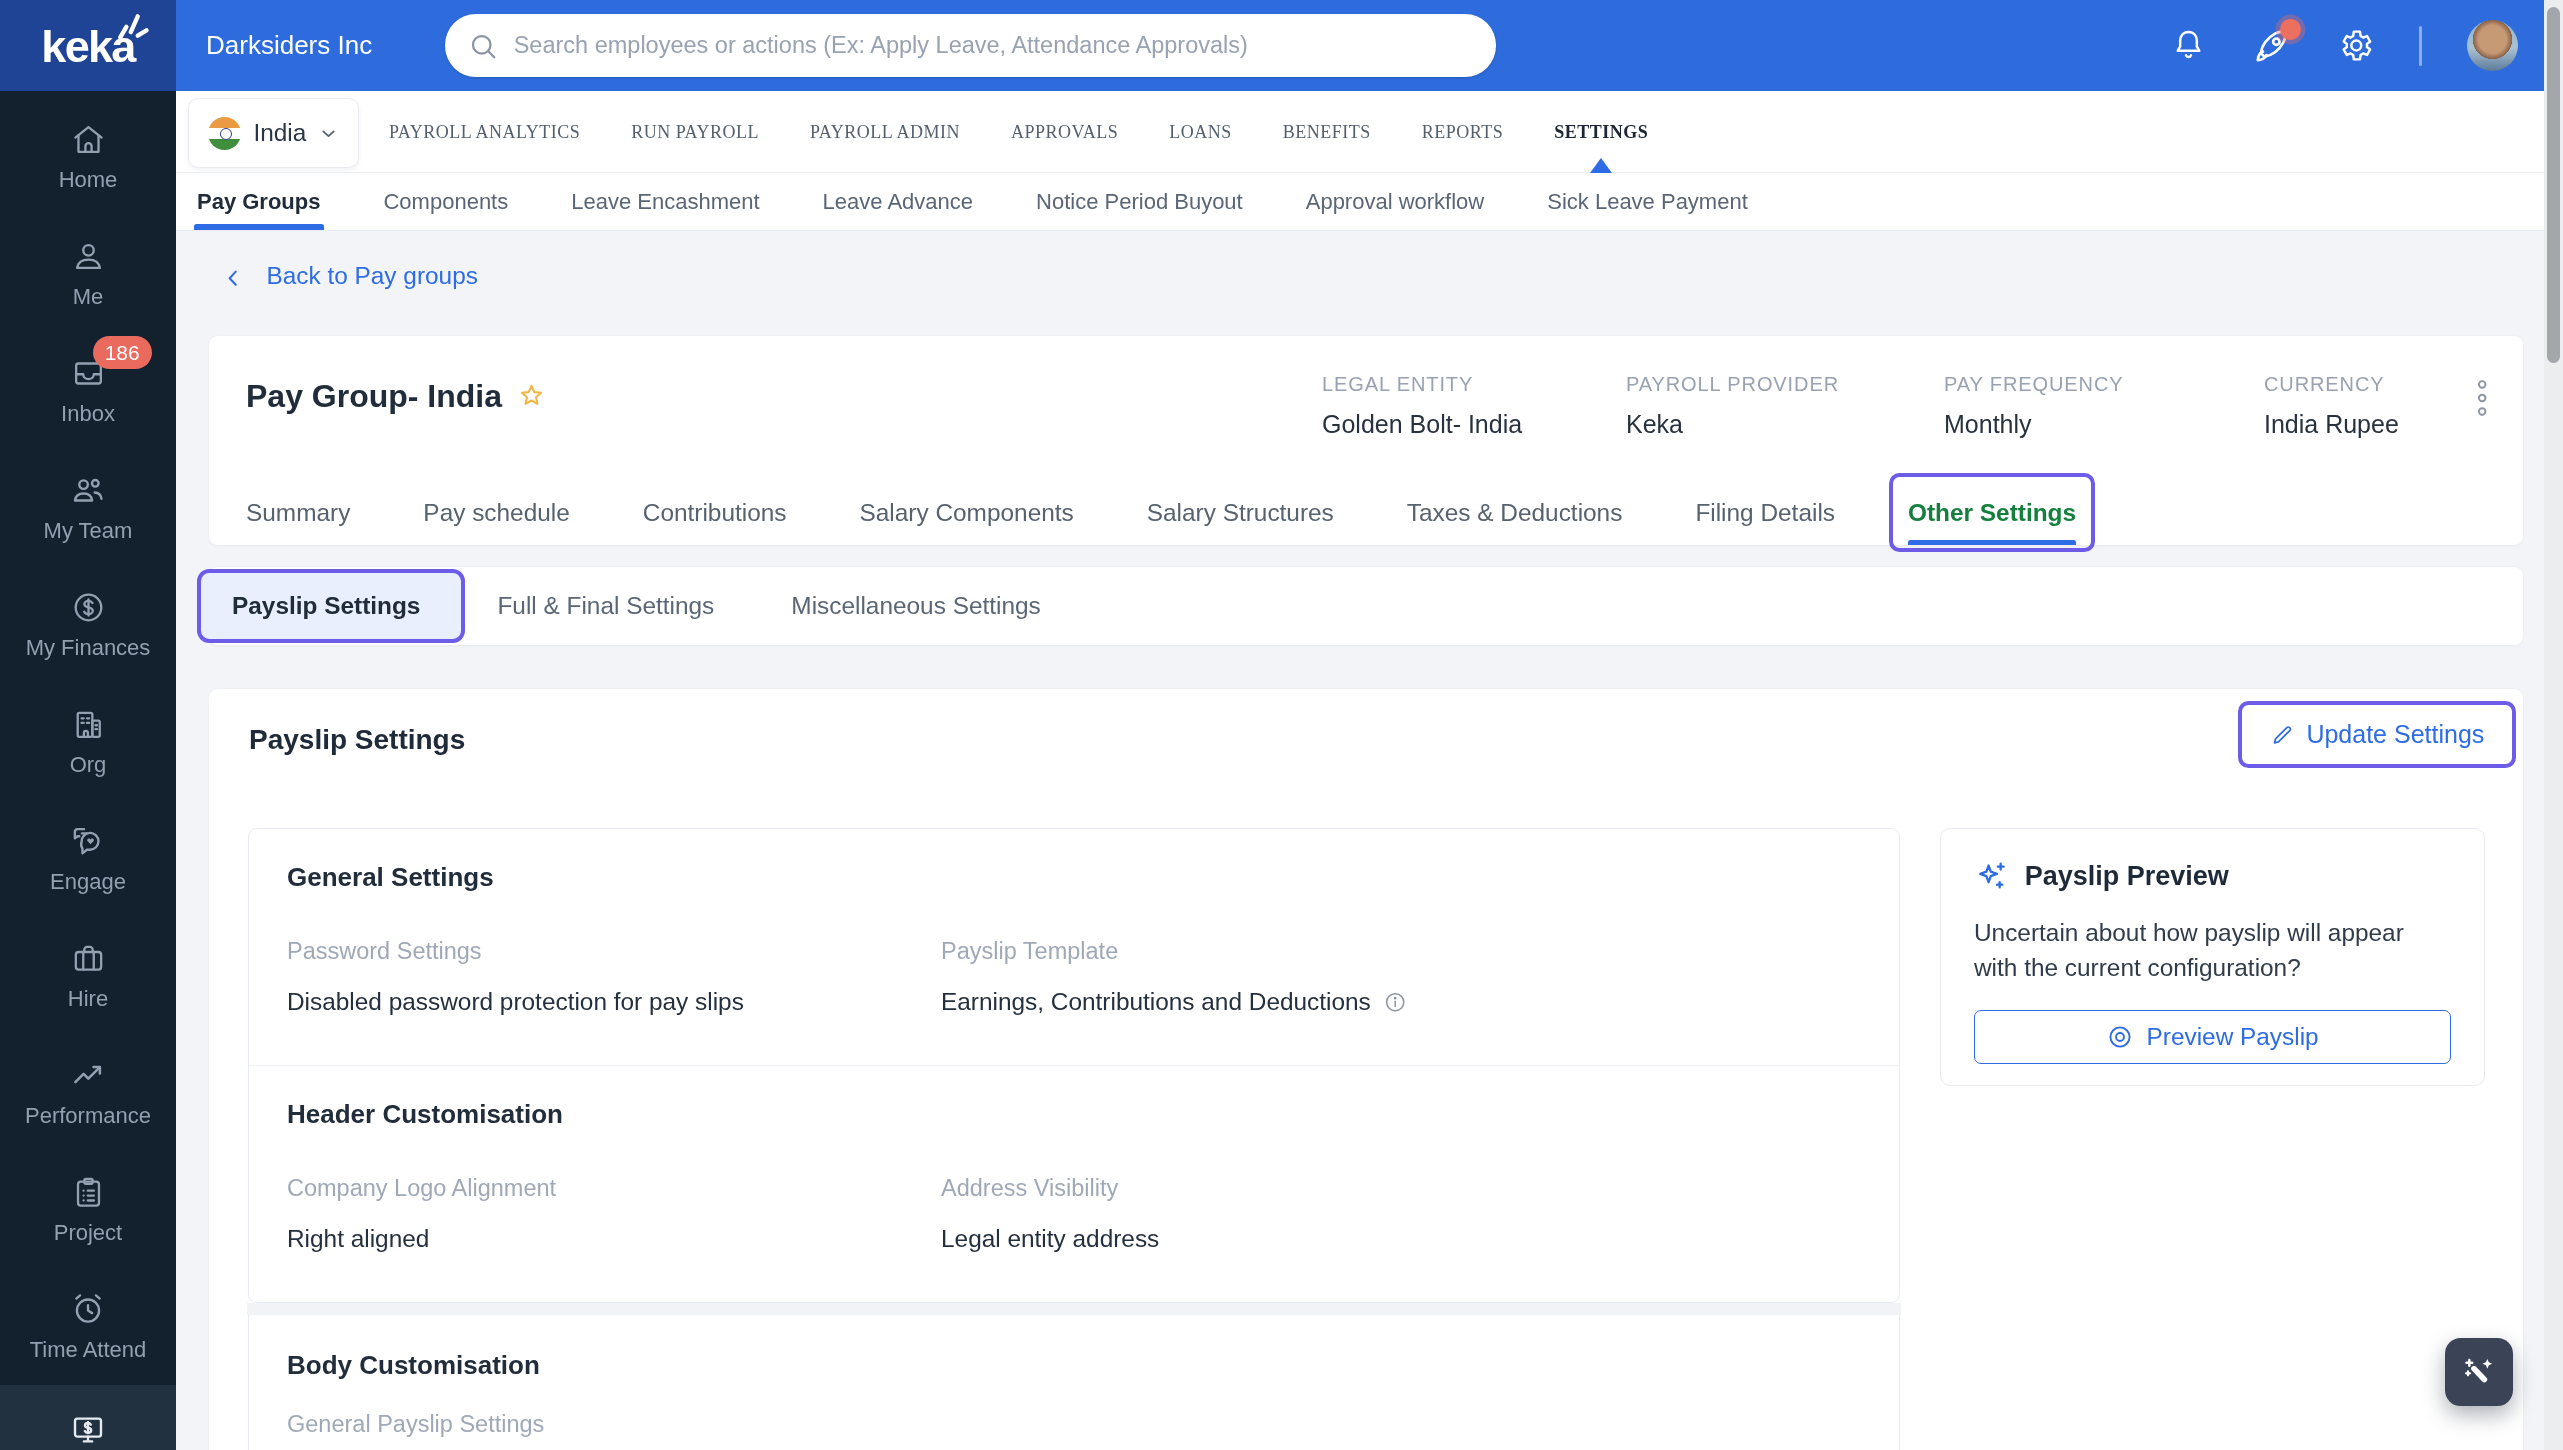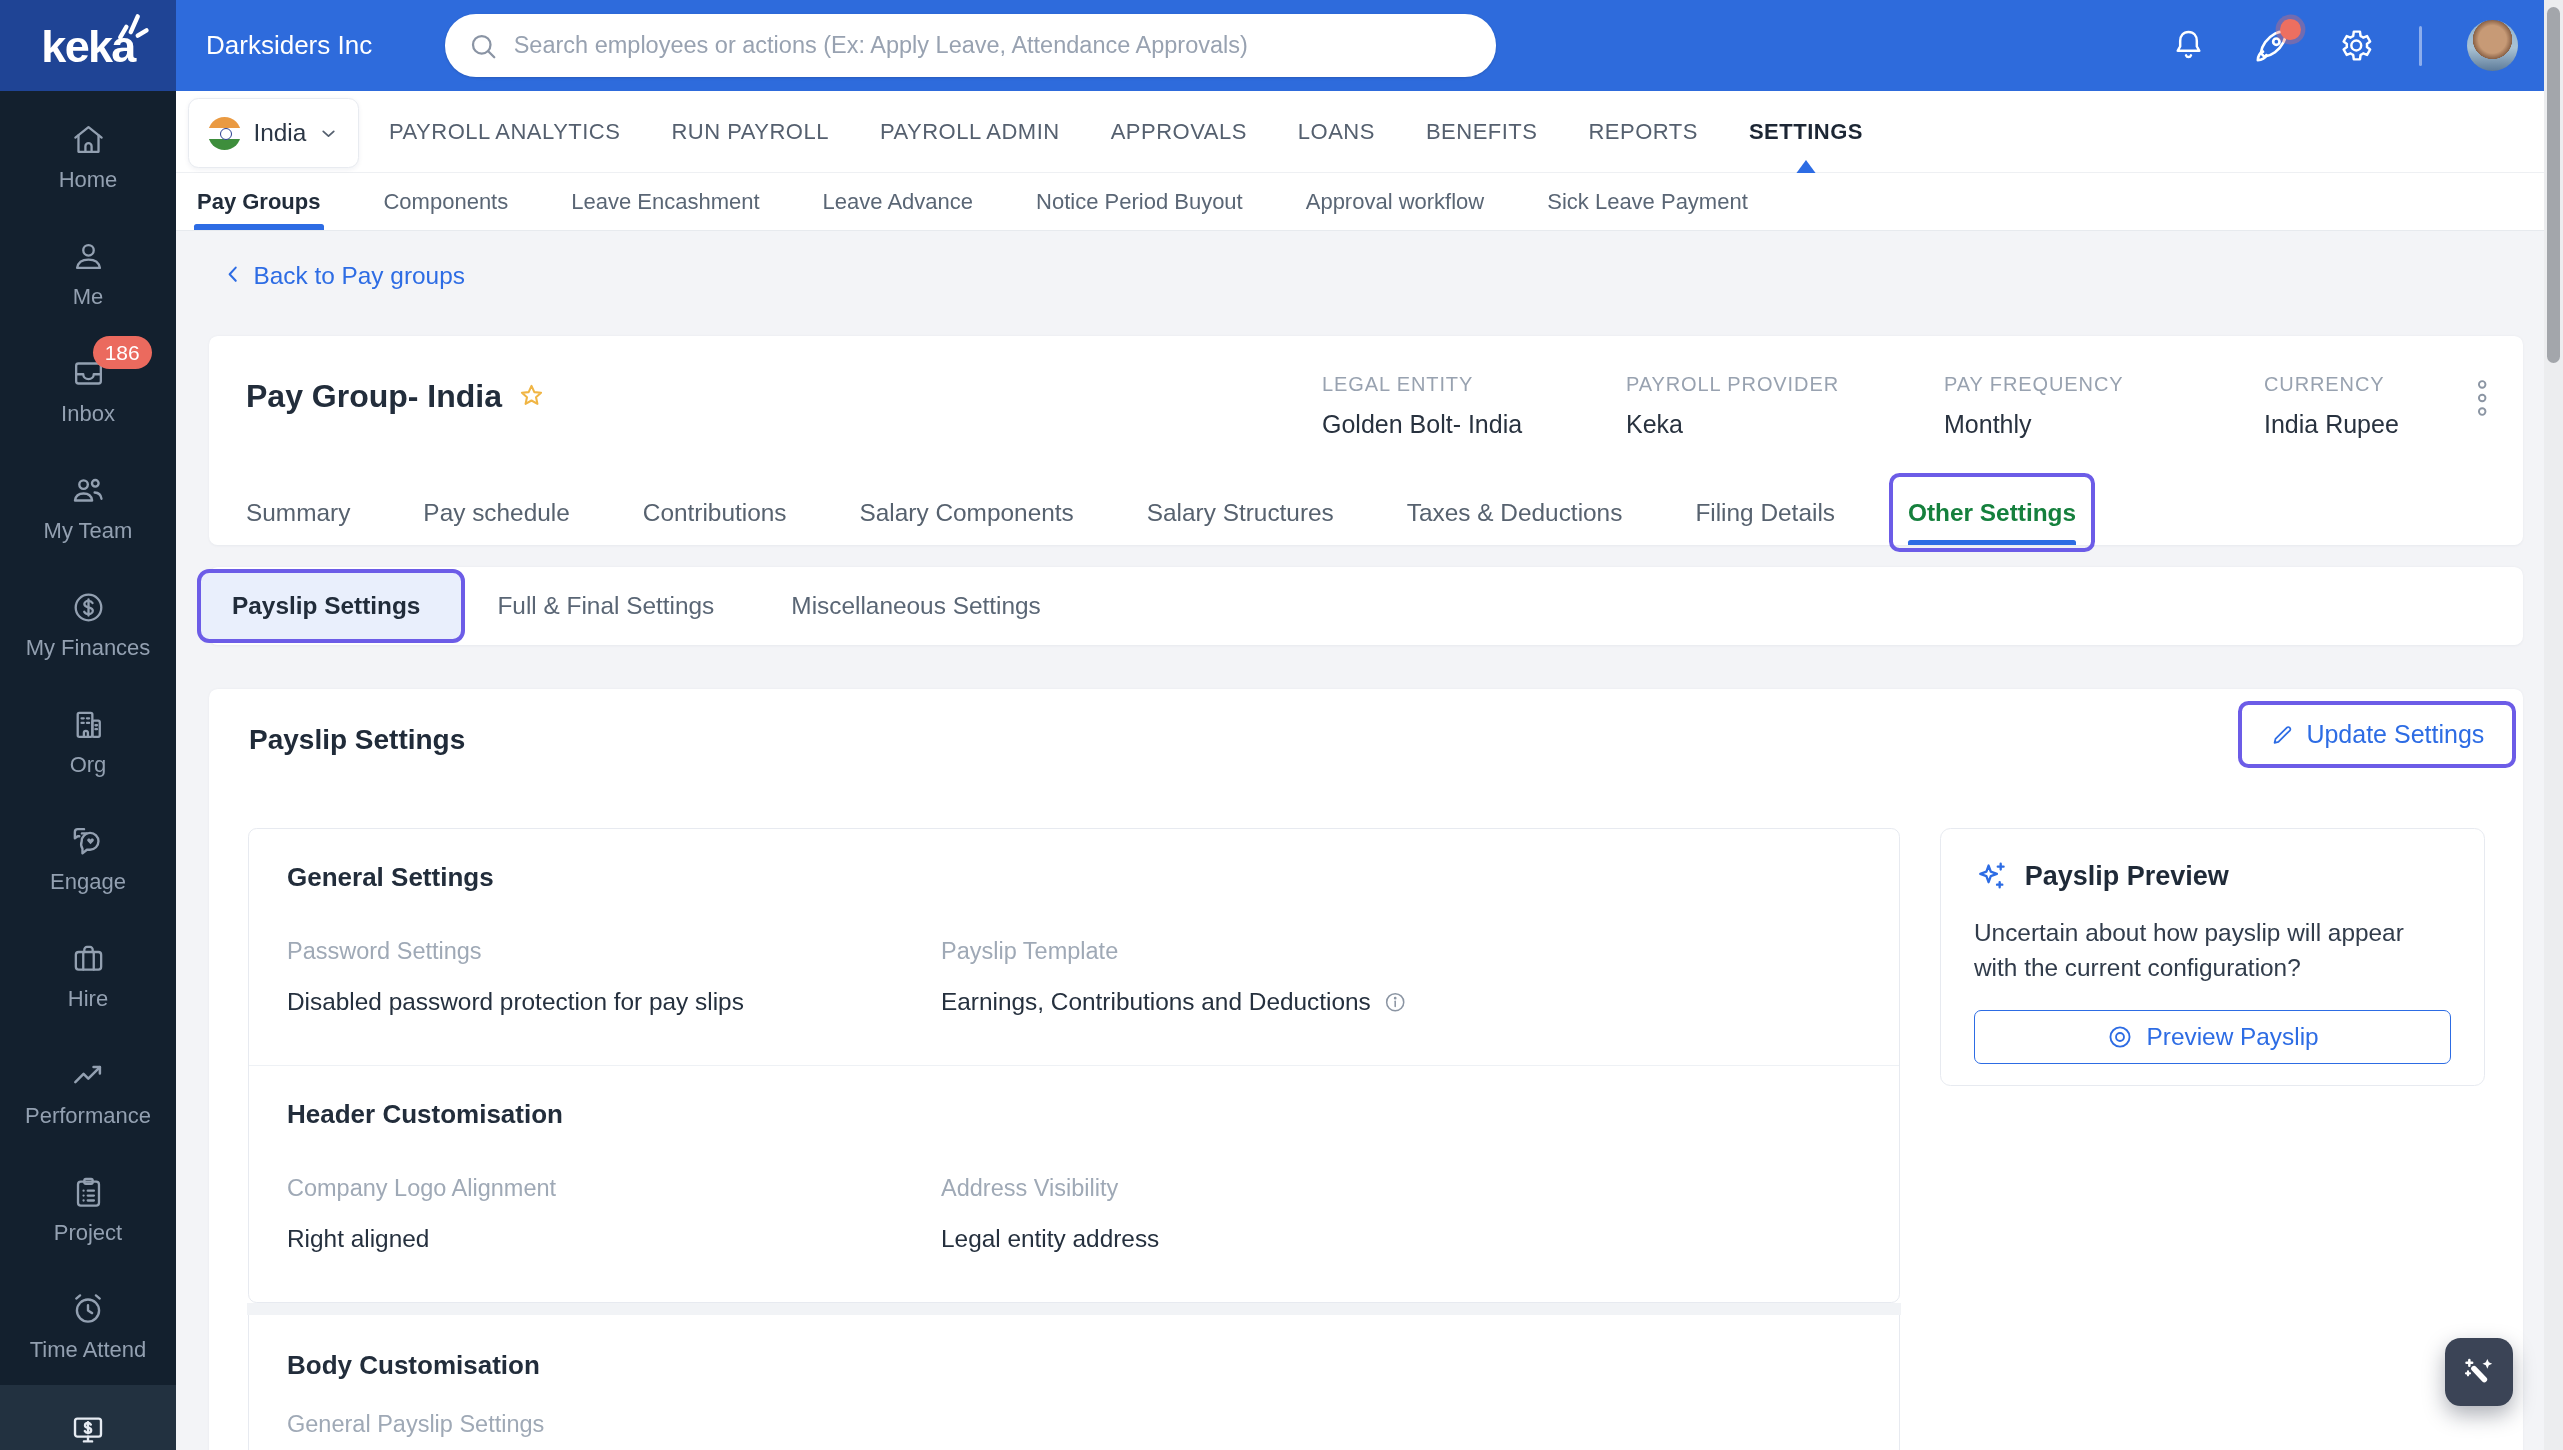--- a/index.html
+++ b/index.html
@@ -33,33 +33,33 @@
   .sb-badge { position:absolute; top:-19px; left:23px; background:#eb6a5e; color:#fff; font-size:21px; line-height:1; padding:6.1px 12.2px; border-radius:19px; }
   .sb-item.active { background:#223140; height:153px; justify-content:flex-start; padding-top:26px; }
 
   
   .nav-row { position:absolute; left:176px; top:91px; width:2387px; height:82px; background:#fff; border-bottom:0.9px solid #eef0f3; }
   .region-selector { position:absolute; left:12.2px; top:7px; height:70px; padding:0 19px; background:#fff; border:0.9px solid #e8ebf0; border-radius:10.5px; box-shadow:0 1.7px 5.2px rgba(20,40,80,.06); display:flex; align-items:center; gap:12.2px; cursor:pointer; }
   .flag { width:33px; height:33px; border-radius:50%; background:linear-gradient(180deg,#ea9a42 0 34%, #ffffff 34% 66%, #3e8e3c 66% 100%); position:relative; }
   .flag::after { content:""; position:absolute; left:50%; top:50%; width:10.5px; height:10.5px; margin:-5.2px 0 0 -5.2px; border:1.7px solid #2a3f8f; border-radius:50%; background:#fff; }
   .region-label { font-size:24.4px; color:#2b3645; font-weight:500; }
   .nav-items { position:absolute; left:213px; top:0; height:82px; display:flex; align-items:center; gap:51px; }
-  .nav-item { font-size:22px; letter-spacing:0.5px; color:#55606f; cursor:pointer; white-space:nowrap; }
+  .nav-item { font-size:18px; letter-spacing:0.5px; color:#55606f; cursor:pointer; white-space:nowrap;font-family:Liberation Serif, serif; }
   .nav-item.active { color:#1c2634; font-weight:700; position:relative; }
   .nav-caret { position:absolute; left:50%; bottom:-30px; margin-left:-11.3px; width:0; height:0; border-left:11.3px solid transparent; border-right:11.3px solid transparent; border-bottom:15px solid #2d6ce4; }
 
   
   .subnav-row { position:absolute; left:176px; top:173px; width:2387px; height:58px; background:#fff; border-bottom:0.9px solid #e7eaee; display:flex; align-items:center; padding-left:21px; gap:63px; }
   .subnav-item { font-size:22px; color:#5a6675; height:100%; display:flex; align-items:center; cursor:pointer; position:relative; white-space:nowrap; }
   .subnav-item.active { color:#212c3a; font-weight:600; }
   .subnav-item.active::after { content:""; position:absolute; left:-3.5px; right:-3.5px; bottom:0; height:6.1px; background:#2d6ce4; border-radius:2.6px 2.6px 0 0; }
 
   
   .content { position:absolute; left:176px; top:231px; width:2387px; height:1220px; background:#f3f4f7; overflow:hidden; }
-  .back-row { position:absolute; left:45px; top:31px; display:flex; align-items:flex-start; gap:8px; cursor:pointer; }
+  .back-row { position:absolute; left:45px; top:31px; display:flex; align-items:flex-end; gap:21px; cursor:pointer; }
   .back-link { font-size:24.4px; color:#2d6ce4; font-weight:500; }
 
   .header-card { position:absolute; left:33px; top:105px; width:2314px; height:209px; background:#fff; border-radius:8.7px; box-shadow:0 0.9px 2.6px rgba(25,40,70,.05); }
   .pg-title-row { position:absolute; left:37px; top:42px; display:flex; align-items:center; gap:14px; }
   .pg-title { font-size:32px; font-weight:700; color:#222d3b; }
   .meta-col { position:absolute; top:37px; }
   .meta-col .m-label { font-size:20px; letter-spacing:0.9px; color:#98a2b0; }
   .meta-col .m-value { font-size:25px; color:#28323f; margin-top:14px; }
   .kebab { position:absolute; right:23px; top:38px; cursor:pointer; padding:5.2px; }
   .tabs-row { position:absolute; left:37px; right:17.4px; bottom:0; height:65px; display:flex; align-items:center; gap:73px; }

